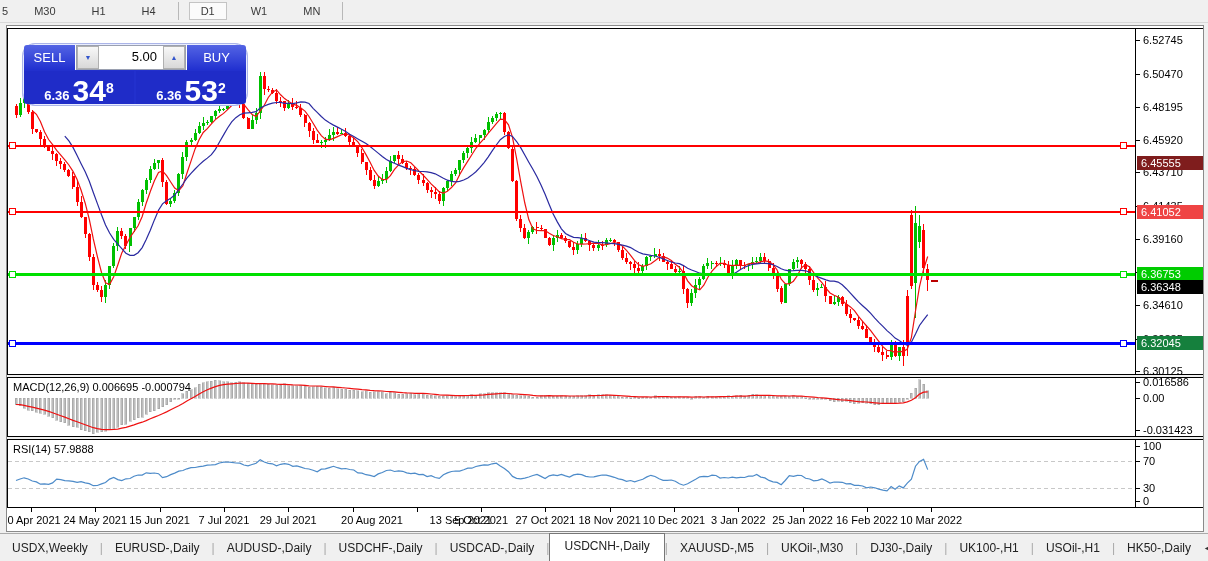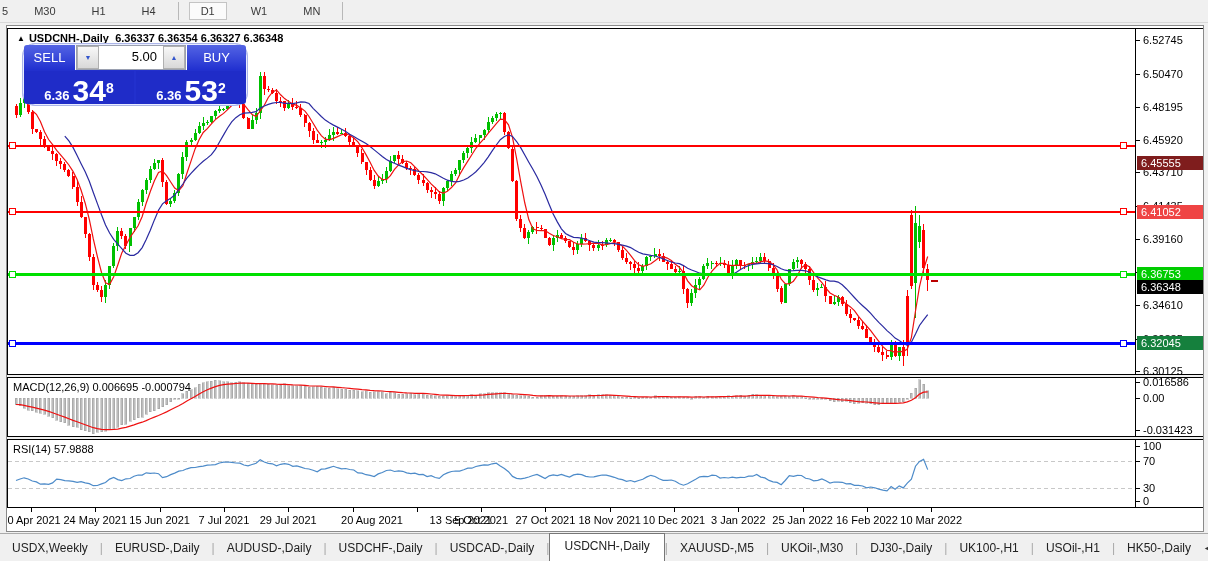--- a/index.html
+++ b/index.html
@@ -791,23 +791,20 @@
       <rect x="918.7" y="12.7" width="2" height="7.5" fill="#bdbdbd" stroke="#8e8e8e" stroke-width="0.4"></rect>
       <polyline points="8.0,26.5 12.1,26.7 16.1,27.4 20.2,28.3 24.3,29.2 28.4,30.2 32.4,31.2 36.5,32.2 40.6,33.4 44.6,34.7 48.7,36.2 52.8,37.7 56.8,39.1 60.9,40.7 65.0,42.4 69.1,43.8 73.1,45.3 77.2,46.8 81.3,48.2 85.3,49.7 89.4,50.6 93.5,51.3 97.5,51.7 101.6,51.6 105.7,51.5 109.8,51.1 113.8,50.2 117.9,49.4 122.0,48.1 126.0,46.9 130.1,45.4 134.2,44.2 138.2,42.6 142.3,40.8 146.4,39.1 150.5,37.5 154.5,35.7 158.6,33.9 162.7,31.8 166.7,29.7 170.8,27.7 174.9,25.4 178.9,22.9 183.0,20.7 187.1,18.5 191.2,16.0 195.2,13.8 199.3,11.8 203.4,10.1 207.4,8.6 211.5,7.4 215.6,6.7 219.6,6.1 223.7,5.8 227.8,5.5 231.9,5.2 235.9,5.1 240.0,5.2 244.1,5.4 248.1,5.6 252.2,5.6 256.3,5.6 260.3,5.8 264.4,5.9 268.5,6.2 272.6,6.4 276.6,6.3 280.7,6.6 284.8,6.9 288.8,7.0 292.9,7.2 297.0,7.4 301.0,7.8 305.1,8.0 309.2,8.0 313.3,8.2 317.3,8.5 321.4,8.9 325.5,8.9 329.5,9.3 333.6,9.7 337.7,10.0 341.7,10.4 345.8,10.8 349.9,11.2 354.0,11.6 358.0,11.9 362.1,12.3 366.2,12.6 370.2,12.8 374.3,13.0 378.4,13.5 382.4,13.7 386.5,13.9 390.6,14.3 394.7,14.7 398.7,14.9 402.8,15.0 406.9,15.3 410.9,15.4 415.0,15.4 419.1,15.7 423.1,16.0 427.2,16.4 431.3,16.8 435.4,17.1 439.4,17.2 443.5,17.3 447.6,17.6 451.6,17.6 455.7,17.6 459.8,17.5 463.8,17.3 467.9,17.4 472.0,17.1 476.1,16.8 480.1,16.4 484.2,16.1 488.3,15.8 492.3,15.5 496.4,15.4 500.5,15.5 504.5,15.8 508.6,16.0 512.7,16.3 516.8,16.6 520.8,16.9 524.9,17.4 529.0,17.8 533.0,17.8 537.1,17.8 541.2,17.7 545.2,17.8 549.3,17.8 553.4,17.8 557.5,17.9 561.5,18.0 565.6,18.0 569.7,18.0 573.7,18.0 577.8,18.0 581.9,17.7 585.9,17.7 590.0,17.5 594.1,17.4 598.2,17.2 602.2,17.2 606.3,17.3 610.4,17.5 614.4,17.8 618.5,18.1 622.6,18.4 626.6,18.6 630.7,18.8 634.8,18.9 638.9,18.9 642.9,19.0 647.0,18.8 651.1,18.6 655.1,18.5 659.2,18.6 663.3,18.8 667.3,18.8 671.4,18.8 675.5,18.9 679.6,18.9 683.6,19.2 687.7,19.0 691.8,18.9 695.8,19.0 699.9,18.8 704.0,18.8 708.0,18.8 712.1,18.7 716.2,18.7 720.3,18.5 724.3,18.4 728.4,18.2 732.5,18.1 736.5,18.1 740.6,17.9 744.7,17.5 748.7,17.4 752.8,17.4 756.9,17.4 761.0,17.4 765.0,17.5 769.1,17.8 773.2,17.8 777.2,17.9 781.3,18.0 785.4,17.9 789.4,18.1 793.5,18.2 797.6,18.5 801.7,18.8 805.7,19.1 809.8,19.5 813.9,19.8 817.9,20.1 822.0,20.6 826.1,21.2 830.1,21.6 834.2,22.0 838.3,22.2 842.4,22.7 846.4,23.2 850.5,23.6 854.6,23.8 858.6,24.0 862.7,24.4 866.8,24.8 870.8,25.2 874.9,25.4 879.0,25.3 883.1,25.4 887.1,25.3 891.2,25.1 895.3,24.8 899.3,23.9 903.4,22.2 907.5,19.8 911.5,16.1 915.6,14.1 919.7,13.9" fill="none" stroke="#ee1111" stroke-width="1.2" shape-rendering="auto"></polyline>
     </svg>
   <div class="pane-sep" style="top:410px"></div>
   <svg class="pane" id="rsiPane" style="top:414px" width="1127" height="67" shape-rendering="crispEdges">
       <line x1="0" y1="21.4" x2="1127" y2="21.4" stroke="#c8c8c8" stroke-width="1" stroke-dasharray="4 3"></line>
       <line x1="0" y1="48.6" x2="1127" y2="48.6" stroke="#c8c8c8" stroke-width="1" stroke-dasharray="4 3"></line>
       <polyline points="8.0,40.5 12.1,39.0 16.1,37.8 20.2,39.0 24.3,41.0 28.4,41.9 32.4,44.2 36.5,43.9 40.6,44.3 44.6,42.9 48.7,39.1 52.8,39.6 56.8,40.6 60.9,40.8 65.0,41.4 69.1,42.4 73.1,41.6 77.2,42.9 81.3,43.6 85.3,45.7 89.4,45.5 93.5,43.9 97.5,42.5 101.6,39.1 105.7,37.5 109.8,39.6 113.8,40.5 117.9,38.8 122.0,38.5 126.0,36.3 130.1,35.0 134.2,35.1 138.2,32.8 142.3,33.4 146.4,33.0 150.5,33.7 154.5,37.7 158.6,36.7 162.7,34.6 166.7,33.1 170.8,31.2 174.9,30.5 178.9,28.8 183.0,27.6 187.1,27.5 191.2,26.7 195.2,26.1 199.3,25.1 203.4,24.9 207.4,24.6 211.5,23.0 215.6,22.2 219.6,22.0 223.7,22.3 227.8,23.0 231.9,23.1 235.9,25.0 240.0,25.8 244.1,24.5 248.1,23.3 252.2,19.8 256.3,22.0 260.3,23.3 264.4,23.8 268.5,25.8 272.6,24.3 276.6,23.7 280.7,24.3 284.8,26.3 288.8,25.9 292.9,27.1 297.0,28.5 301.0,29.0 305.1,30.3 309.2,31.8 313.3,29.2 317.3,28.9 321.4,27.6 325.5,26.3 329.5,27.7 333.6,28.9 337.7,28.5 341.7,29.5 345.8,30.0 349.9,32.9 354.0,33.2 358.0,34.7 362.1,35.3 366.2,36.5 370.2,33.9 374.3,32.5 378.4,30.5 382.4,30.0 386.5,31.5 390.6,30.9 394.7,31.3 398.7,32.8 402.8,33.7 406.9,33.1 410.9,34.6 415.0,34.4 419.1,36.5 423.1,35.6 427.2,37.5 431.3,38.4 435.4,34.8 439.4,32.9 443.5,31.5 447.6,31.0 451.6,31.1 455.7,29.8 459.8,28.2 463.8,28.2 467.9,26.5 472.0,25.6 476.1,24.8 480.1,25.1 484.2,23.8 488.3,23.2 492.3,25.9 496.4,28.5 500.5,31.7 504.5,36.4 508.6,38.3 512.7,38.8 516.8,38.1 520.8,37.0 524.9,35.5 529.0,34.5 533.0,36.4 537.1,38.6 541.2,35.8 545.2,34.9 549.3,35.7 553.4,34.5 557.5,35.9 561.5,37.0 565.6,34.9 569.7,34.1 573.7,34.7 577.8,36.3 581.9,37.0 585.9,36.9 590.0,35.8 594.1,35.0 598.2,35.2 602.2,36.1 606.3,37.3 610.4,38.9 614.4,39.7 618.5,41.3 622.6,40.5 626.6,41.9 630.7,40.5 634.8,39.2 638.9,36.9 642.9,35.3 647.0,36.5 651.1,38.8 655.1,40.3 659.2,40.3 663.3,40.0 667.3,41.3 671.4,43.8 675.5,45.2 679.6,43.7 683.6,41.5 687.7,39.3 691.8,36.8 695.8,36.4 699.9,36.7 704.0,35.1 708.0,35.5 712.1,38.1 716.2,37.5 720.3,38.0 724.3,37.2 728.4,37.8 732.5,37.4 736.5,37.5 740.6,36.2 744.7,36.2 748.7,34.4 752.8,37.1 756.9,37.9 761.0,40.4 765.0,41.8 769.1,42.4 773.2,44.7 777.2,40.5 781.3,35.7 785.4,36.3 789.4,35.3 793.5,35.5 797.6,38.3 801.7,39.0 805.7,40.9 809.8,40.4 813.9,38.9 817.9,40.7 822.0,43.1 826.1,42.0 830.1,42.1 834.2,42.3 838.3,43.9 842.4,43.7 846.4,45.3 850.5,45.3 854.6,46.0 858.6,47.9 862.7,47.0 866.8,47.8 870.8,49.1 874.9,50.2 879.0,50.9 883.1,46.6 887.1,49.3 891.2,45.9 895.3,47.9 899.3,43.2 903.4,39.1 907.5,26.2 911.5,21.4 915.6,19.4 919.7,29.6" fill="none" stroke="#4d8bc9" stroke-width="1.2" shape-rendering="auto"></polyline>
     </svg>
 
-  <div class="chart-title">
-    <span class="marker">▲</span><span>USDCNH-,Daily</span>&nbsp;&nbsp;<span>6.36337 6.36354 6.36327 6.36348</span>
-  </div>
 
   <div class="ind-label" style="top:355px">MACD(12,26,9) 0.006695 -0.000794</div>
   <div class="ind-label" style="top:417px">RSI(14) 57.9888</div>
 
   <div class="trade-panel">
     <div class="tp-row1">
       <div class="tp-btn sell">SELL</div>
       <div class="tp-spin">
         <div class="spin-btn"><span>▼</span></div>
         <div class="spin-field">5.00</div>

